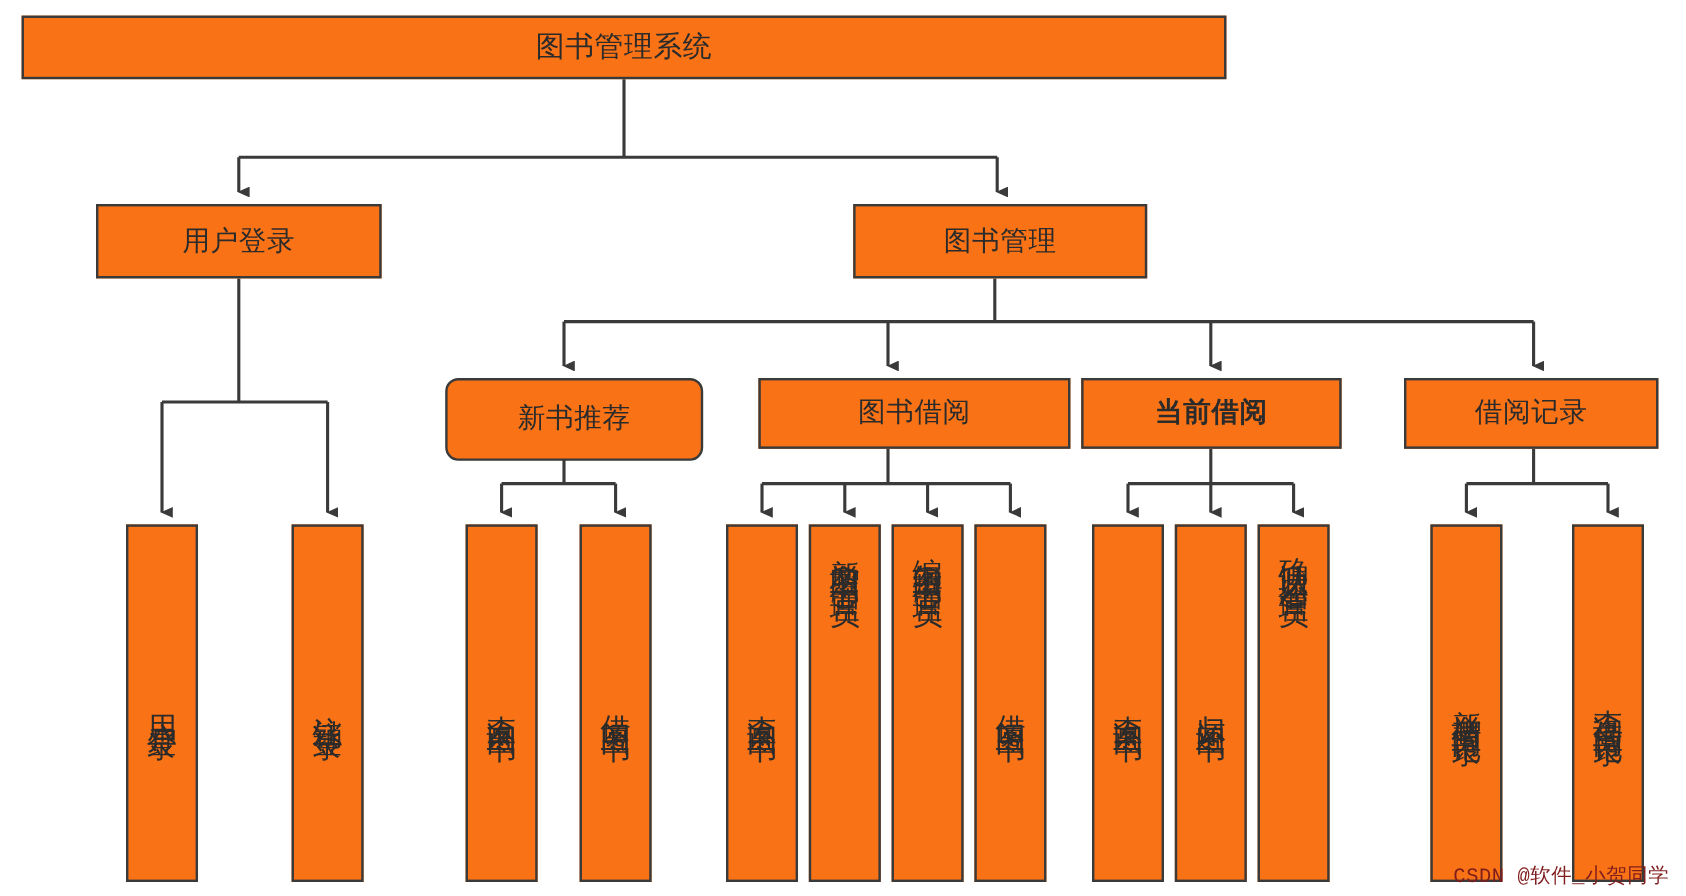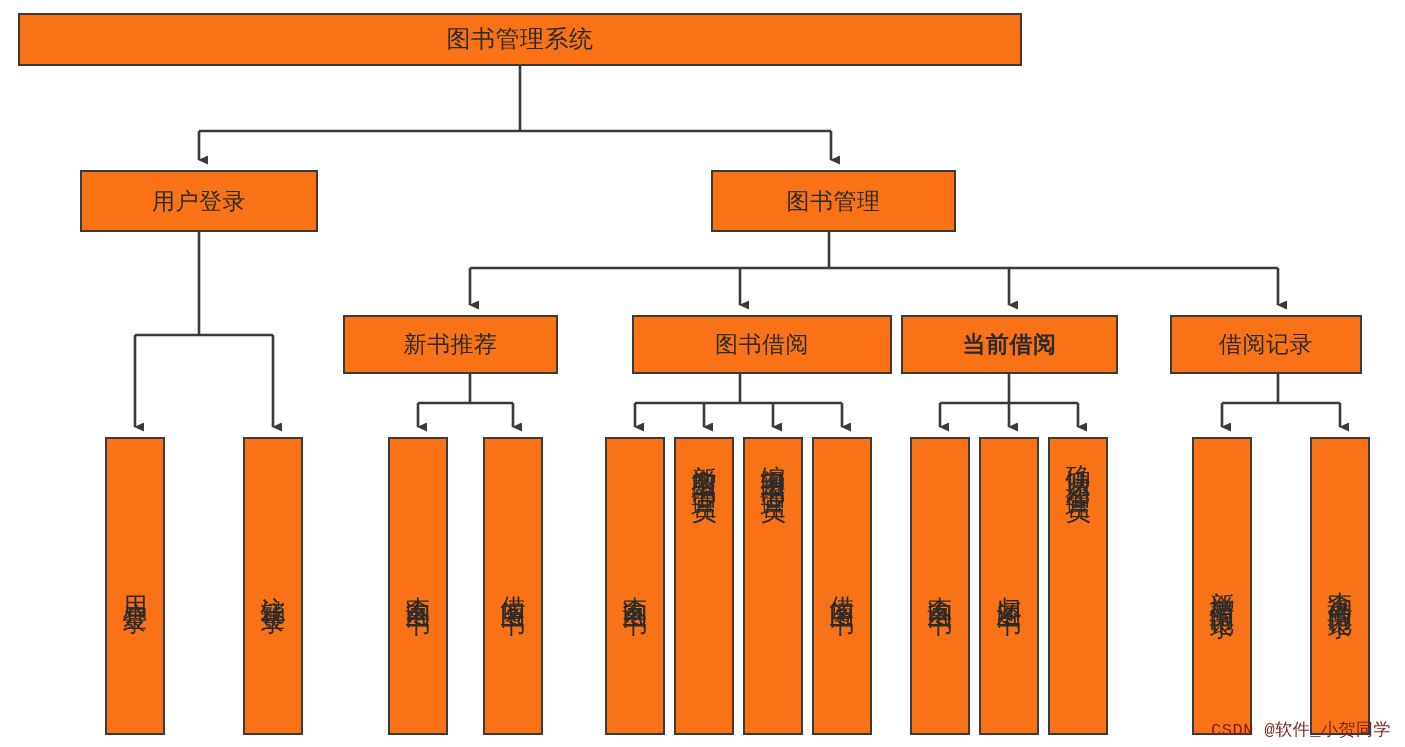--- a/index.html
+++ b/index.html
@@ -138,30 +138,30 @@
     <span class="node-label">图书管理系统</span>
   </div>
 
   <div class="node horiz" style="left:80px; top:170px; width:238px; height:62px;">
     <span class="node-label">用户登录</span>
   </div>
   <div class="node horiz" style="left:711px; top:170px; width:245px; height:62px;">
     <span class="node-label">图书管理</span>
   </div>
 
-  <div class="node horiz" style="left:343px; top:315px; width:215px; height:59px;">
+  <div class="node horiz" style="left:371px; top:315px; width:215px; height:69px;border-radius:11px;">
     <span class="node-label">新书推荐</span>
   </div>
   <div class="node horiz" style="left:632px; top:315px; width:260px; height:59px;">
     <span class="node-label">图书借阅</span>
   </div>
   <div class="node horiz" style="left:901px; top:315px; width:217px; height:59px;font-weight:bold;">
     <span class="node-label">当前借阅</span>
   </div>
-  <div class="node horiz" style="left:1170px; top:315px; width:192px; height:59px;">
+  <div class="node horiz" style="left:1170px; top:315px; width:212px; height:59px;">
     <span class="node-label">借阅记录</span>
   </div>
 
   <div class="node vert centered" style="left:105px; top:437px; width:60px; height:298px;">
     <span class="node-label">用户登录</span>
   </div>
   <div class="node vert centered" style="left:243px; top:437px; width:60px; height:298px;">
     <span class="node-label">注销登录</span>
   </div>
 

